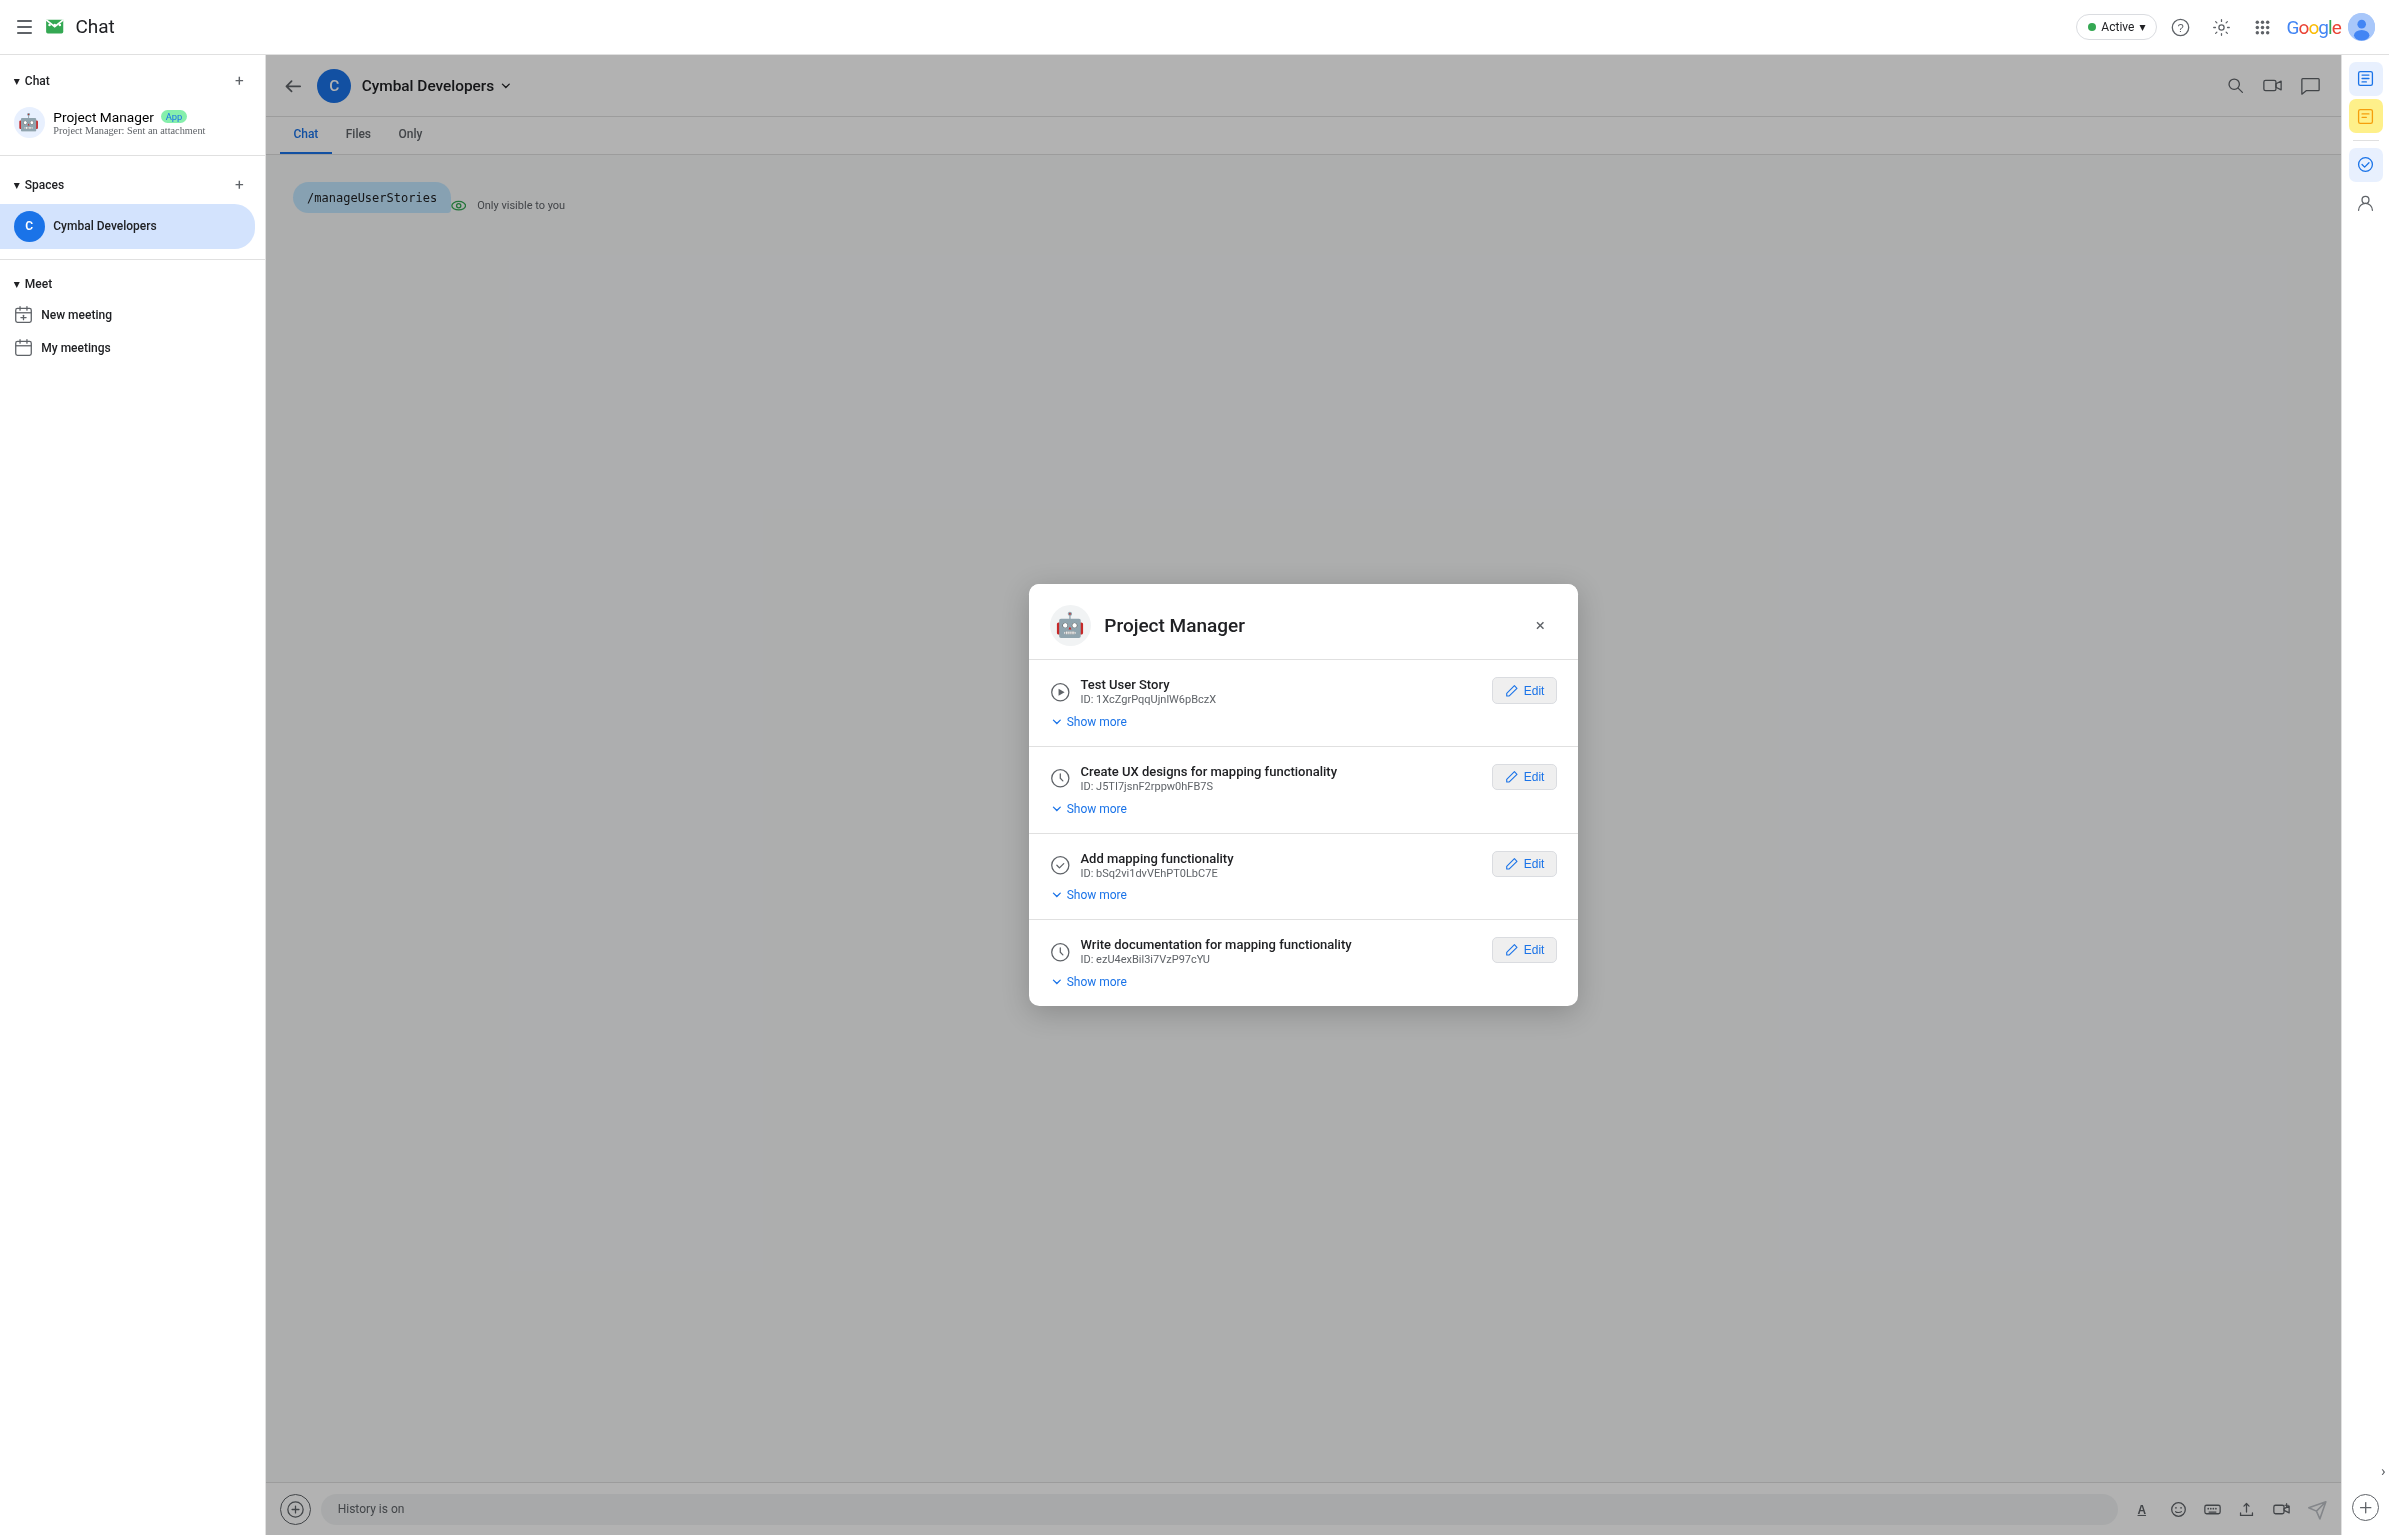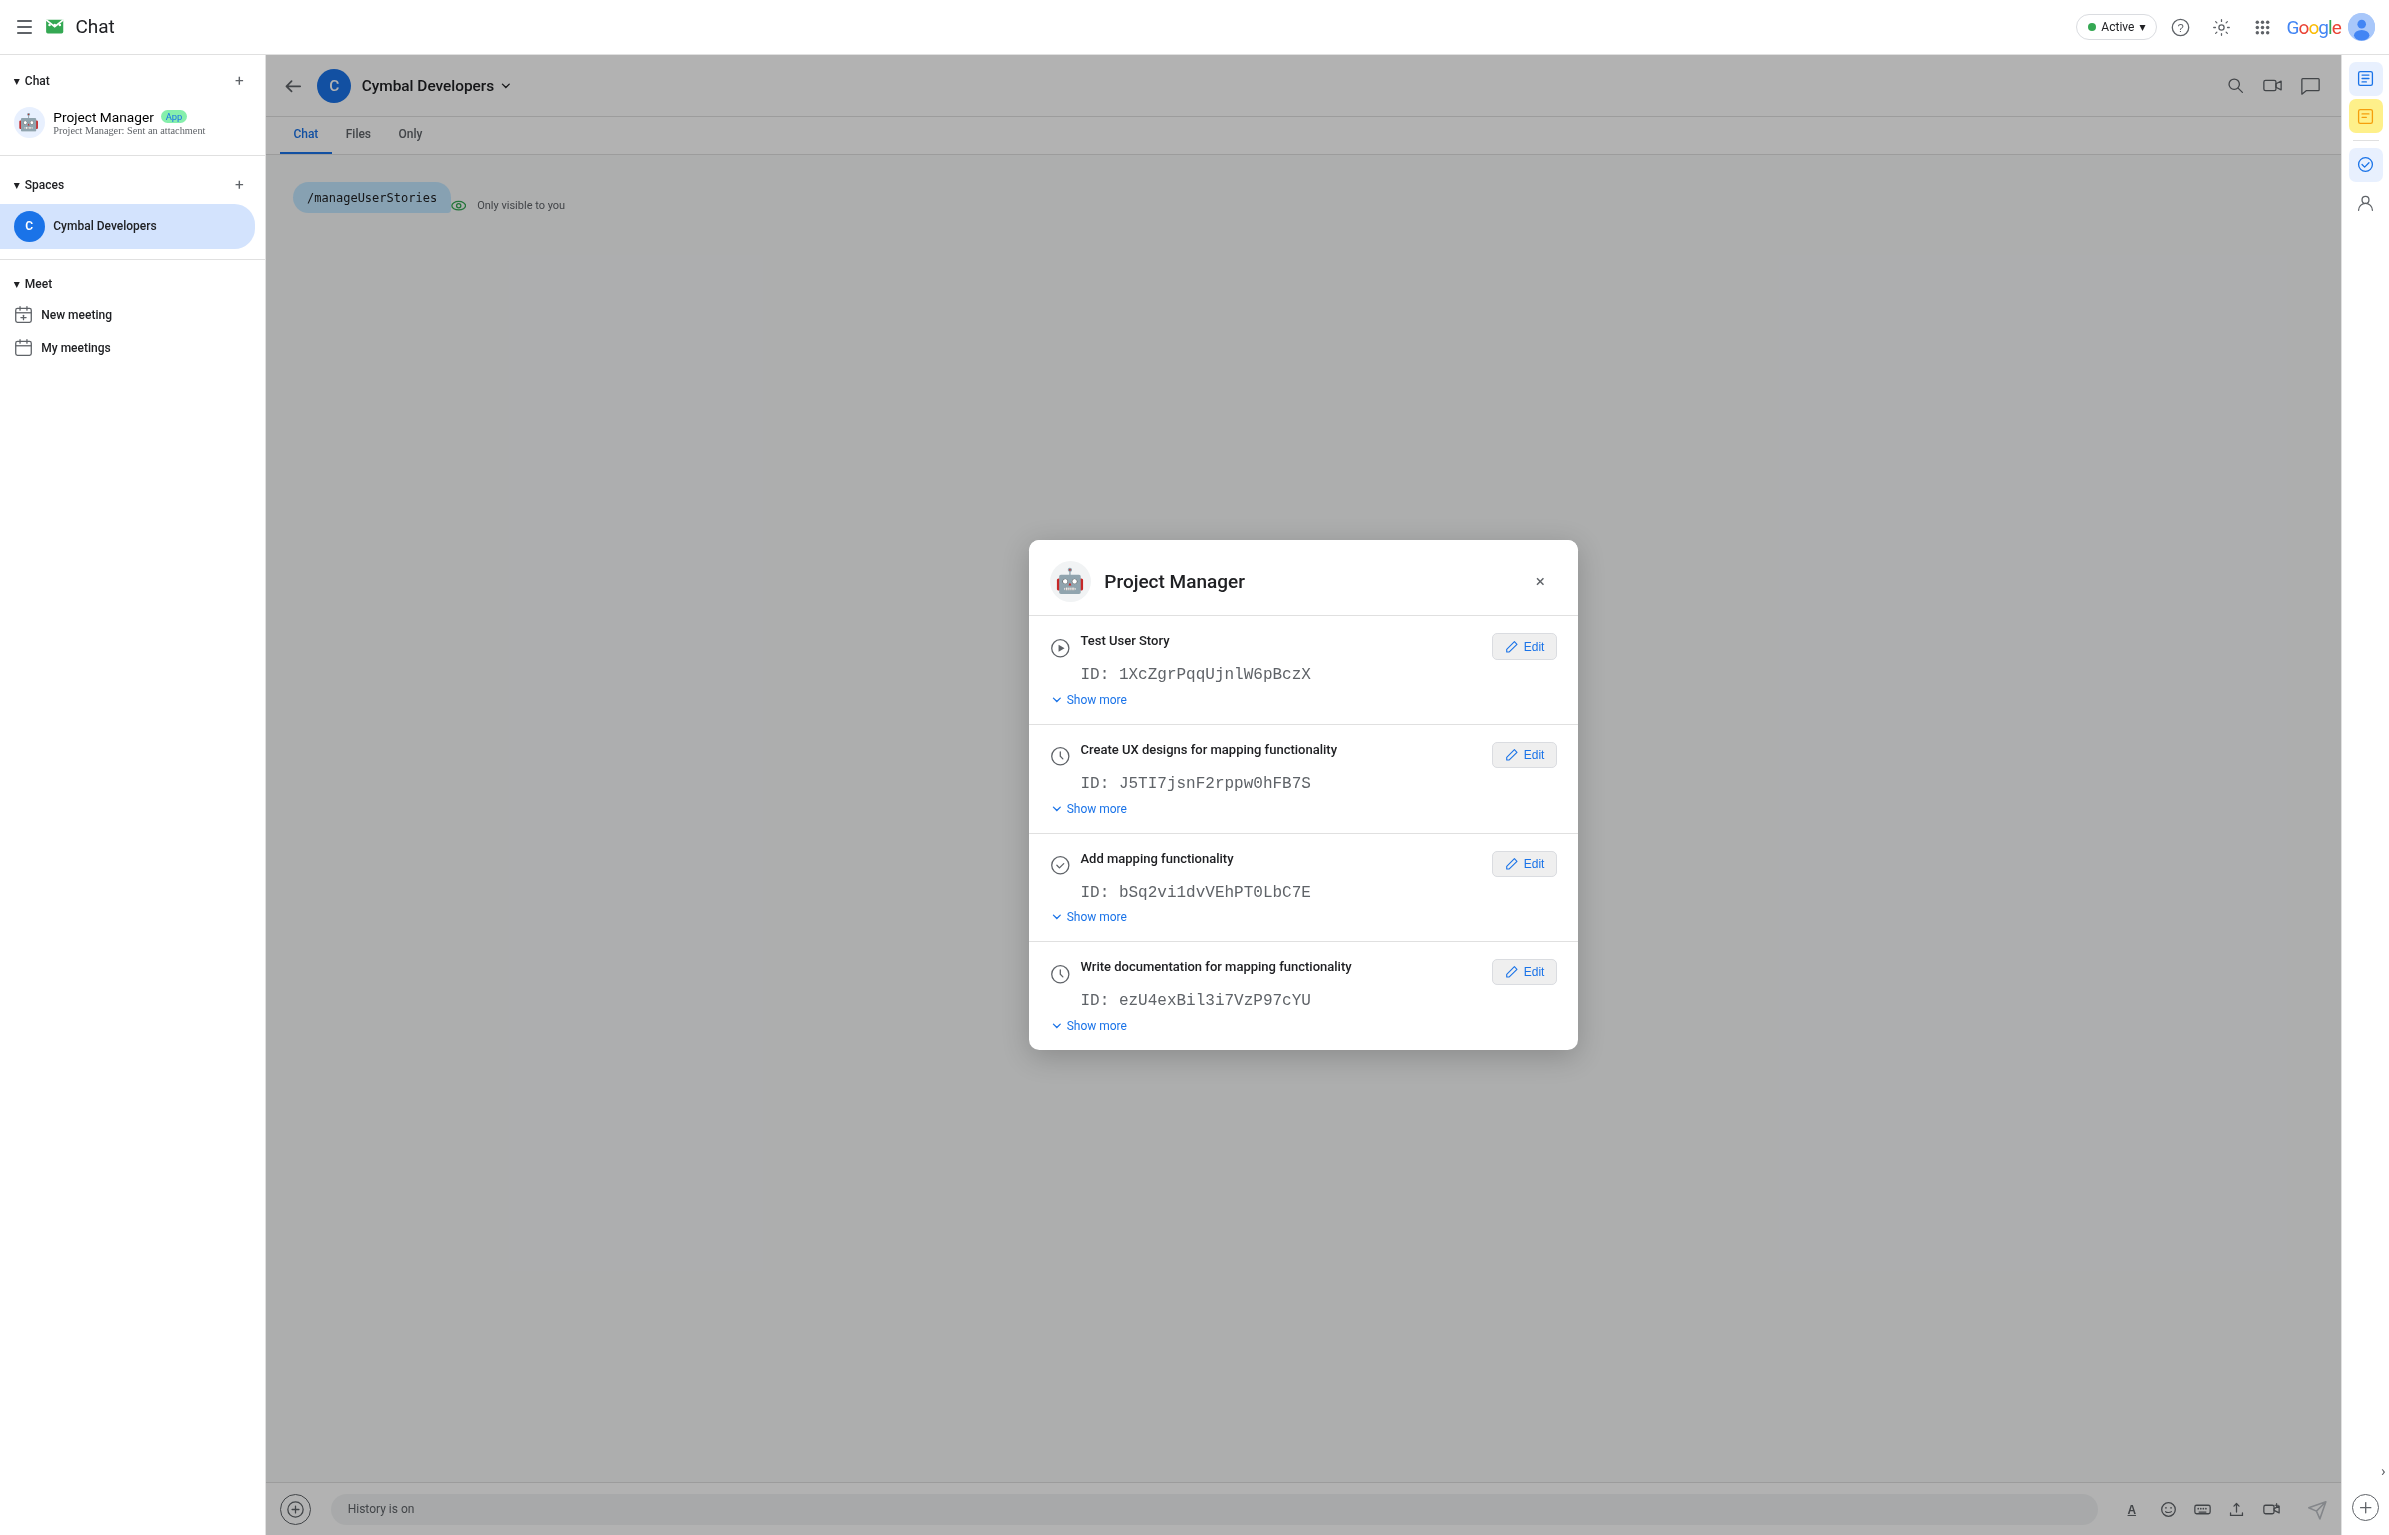--- a/index.html
+++ b/index.html
@@ -58,21 +58,21 @@
 
     
     .chat-messages { flex: 1; overflow-y: auto; padding: 13.7px; position: relative; }
 
     
     .message-bubble-wrap { display: flex; align-items: flex-end; padding: 13.7px; }
     .message-bubble { background: #c2e7ff; border-radius: 15.4px 15.4px 3.4px 15.4px; padding: 8.6px 13.7px; font-size: 12px; color: #202124; font-family: monospace; }
     .only-visible { display: flex; align-items: center; gap: 11px; font-size: 11px; color: #5f6368; margin-top: 3.4px; }
 
     
-    .chat-input-bar { background: #fff; border-top: 0.9px solid #e0e0e0; padding: 10.3px 13.7px; display: flex; align-items: center; gap: 20px; flex-shrink: 0; }
+    .chat-input-bar { background: #fff; border-top: 0.9px solid #e0e0e0; padding: 10.3px 13.7px; display: flex; align-items: center; gap: 10px; flex-shrink: 0; }
     .input-add-btn { width: 31px; height: 31px; border-radius: 50%; border: 1.7px solid #5f6368; display: flex; align-items: center; justify-content: center; cursor: pointer; color: #5f6368; font-size: 17px; }
     .input-field-wrap { flex: 1; background: #f1f3f4; border-radius: 20.6px; padding: 8.6px 17px; font-size: 12px; color: #5f6368; }
     .input-actions { display: flex; align-items: center; gap: 3.4px; }
     .input-icon-btn { width: 31px; height: 31px; display: flex; align-items: center; justify-content: center; border-radius: 50%; cursor: pointer; color: #5f6368; font-size: 15.4px; }
     .send-btn { color: #bdc1c6; font-size: 19px; cursor: pointer; }
 
     
     .right-panel { width: 48px; background: #fff; border-left: 0.9px solid #e0e0e0; display: flex; flex-direction: column; align-items: center; padding: 6.9px 0; gap: 3.4px; flex-shrink: 0; }
     .right-panel-icon { width: 34px; height: 34px; border-radius: 6.9px; display: flex; align-items: center; justify-content: center; cursor: pointer; color: #5f6368; font-size: 17px; }
     .right-panel-divider { width: 26px; border-top: 0.9px solid #e0e0e0; margin: 3.4px 0; }
@@ -88,21 +88,21 @@
     .modal-body { padding: 0; }
     .task-item { padding: 17px 20.6px; border-bottom: 0.9px solid #e0e0e0; }
     .task-item:last-child { border-bottom: none; }
     .task-row { display: flex; align-items: flex-start; gap: 10.3px; }
     .task-icon { font-size: 19px; flex-shrink: 0; margin-top: 1.7px; }
     .task-icon.todo { color: #5f6368; }
     .task-icon.inprogress { color: #5f6368; }
     .task-icon.done { color: #5f6368; }
     .task-content { flex: 1; }
     .task-name { font-size: 13px; color: #202124; font-weight: 500; }
-    .task-id { font-size: 16px; color: #5f6368; margin-top: 18px; font-family: Liberation Mono, monospace; }
+    .task-id { font-size: 11px; color: #5f6368; margin-top: 1px; }
     .edit-btn { display: flex; align-items: center; gap: 5.1px; border: 0.9px solid #dadce0; border-radius: 5.1px; padding: 5.1px 12px; cursor: pointer; color: #1a73e8; font-size: 12px; font-weight: 500; white-space: nowrap; }
     .show-more { display: flex; align-items: center; gap: 3.4px; color: #1a73e8; font-size: 12px; cursor: pointer; margin-top: 8.6px; }
 
     
     svg { display: inline-block; vertical-align: middle; }
   </style>
 </head>
 <body>
 
 <div class="top-bar">

